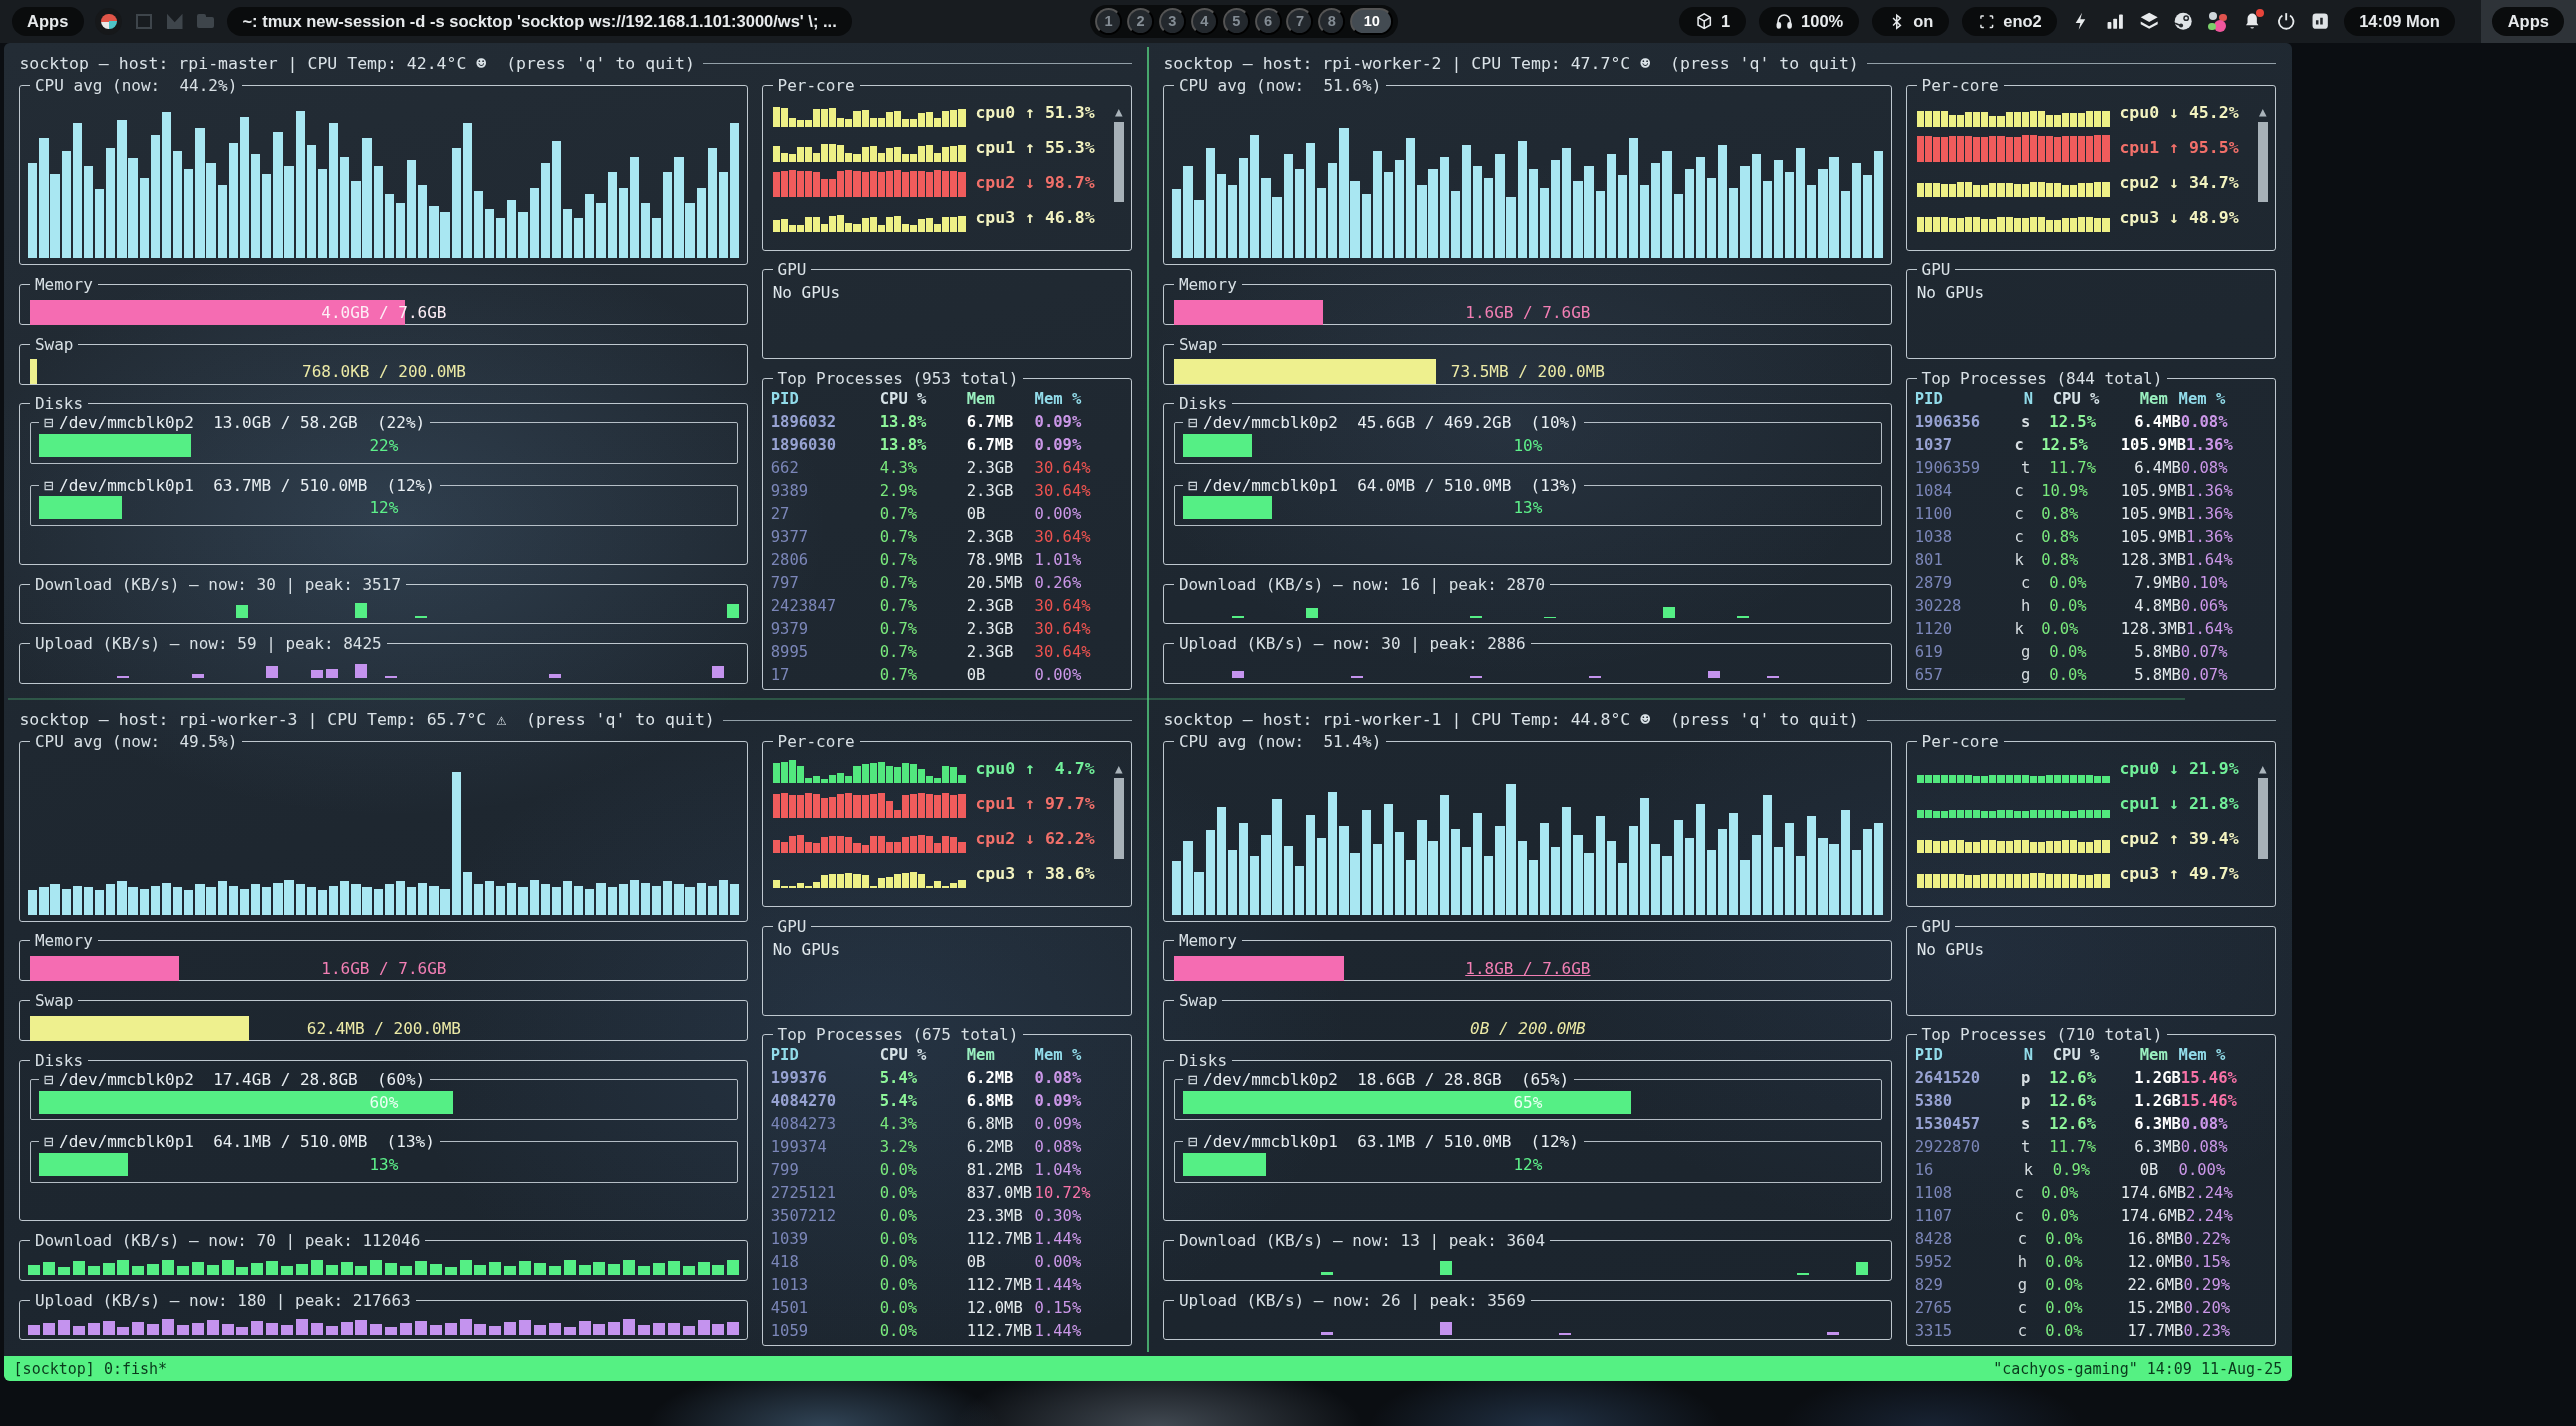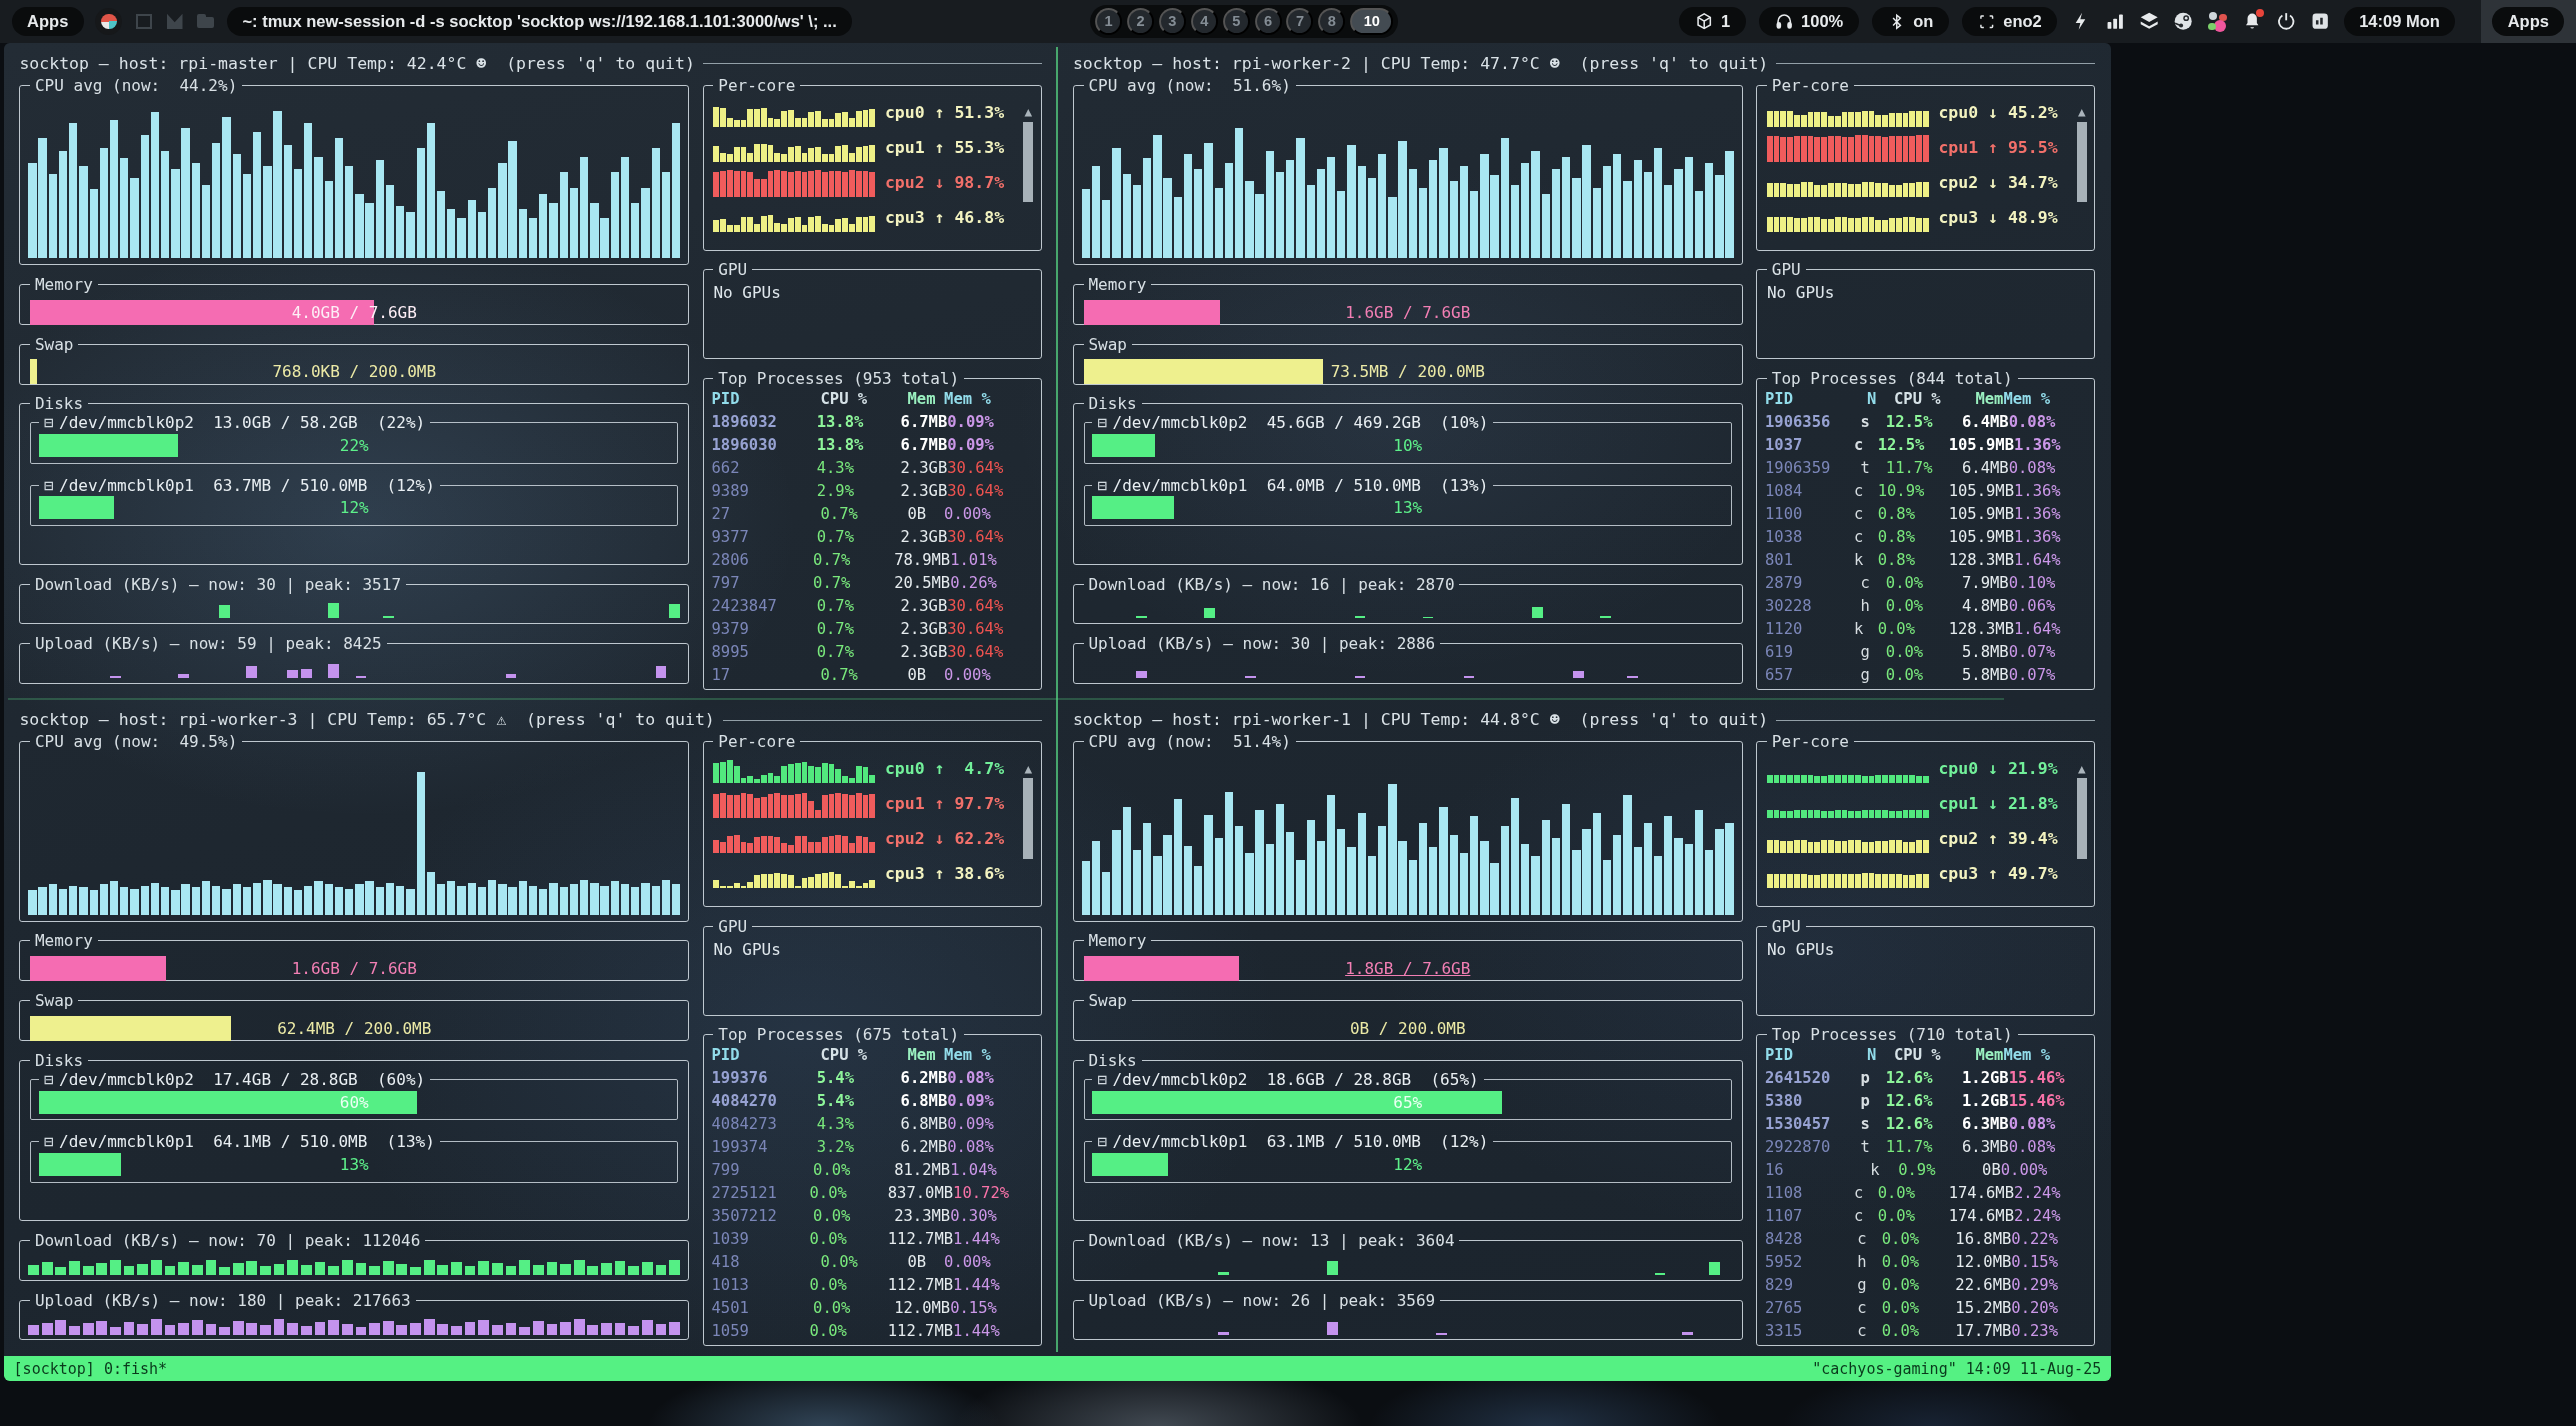--- a/index.html
+++ b/index.html
@@ -57,21 +57,21 @@
   .tray-flower i { position:absolute; border-radius:50%; }
   .tray-flower .f1 { width:8.7px; height:8.7px; background:#cfd6da; left:1.9px; top:1px; }
   .tray-flower .f2 { width:7.8px; height:7.8px; background:#e0534e; right:1px; top:2.9px; }
   .tray-flower .f3 { width:12.6px; height:12.6px; background:#f0569c; right:1.9px; bottom:0; }
   .tray-flower .f4 { width:7.8px; height:7.8px; background:#7ccf6a; left:1px; bottom:1.9px; }
   .bell-dot { position:absolute; right:-1.9px; top:-1.9px; width:7.8px; height:7.8px; border-radius:50%; background:#e8443a; }
   .tb-corner { height:43px; background:#2e3338; display:flex; align-items:center; padding:0 11.6px; margin-left:5.8px; }
 
   
   #terminal {
-    position:absolute; top:43px; left:3.9px; width:2107px; height:1338px; z-index:2;
+    position:absolute; top:43px; left:3.9px; width:2288px; height:1338px; z-index:2;
     background:linear-gradient(165deg,#232c35 0%, #1e2730 45%, #1b242d 100%);
     border-radius:5.8px; overflow:hidden;
   }
   #terminal::before {
     content:""; position:absolute; inset:0; pointer-events:none;
     background:
       radial-gradient(621px 417px at 17% 36%, rgba(110,150,190,.20), transparent 70%),
       radial-gradient(679px 485px at 38% 74%, rgba(80,120,170,.16), transparent 70%),
       radial-gradient(544px 369px at 66% 28%, rgba(100,130,170,.12), transparent 70%),
       radial-gradient(621px 408px at 86% 68%, rgba(70,100,150,.13), transparent 70%);
@@ -1433,21 +1433,21 @@
               <legend>Memory</legend>
               <div class="meter">
                 <div class="fill pink" style="width: 24%;"></div>
                 <span class="mtext" style="color: rgb(242, 127, 180); text-decoration: underline;">1.8GB / 7.6GB</span>
               </div>
             </fieldset>
             <fieldset class="tui-box swap-box">
               <legend>Swap</legend>
               <div class="meter">
                 <div class="fill yellow" style="width: 0%;"></div>
-                <span class="mtext" style="color: rgb(236, 234, 166);">0B / 200.0MB</span>
+                <span class="mtext" style="color: rgb(236, 234, 166); font-style: italic;">0B / 200.0MB</span>
               </div>
             </fieldset>
             <fieldset class="tui-box disks-box">
               <legend>Disks</legend>
               <fieldset class="disk">
                 <legend><span class="disk-icon">⊟</span><span>/dev/mmcblk0p2  18.6GB / 28.8GB  (65%)</span></legend>
                 <div class="meter">
                   <div class="fill green" style="width: 65%;"></div>
                   <span class="mtext" style="color: rgb(234, 255, 242);">65%</span>
                 </div>

